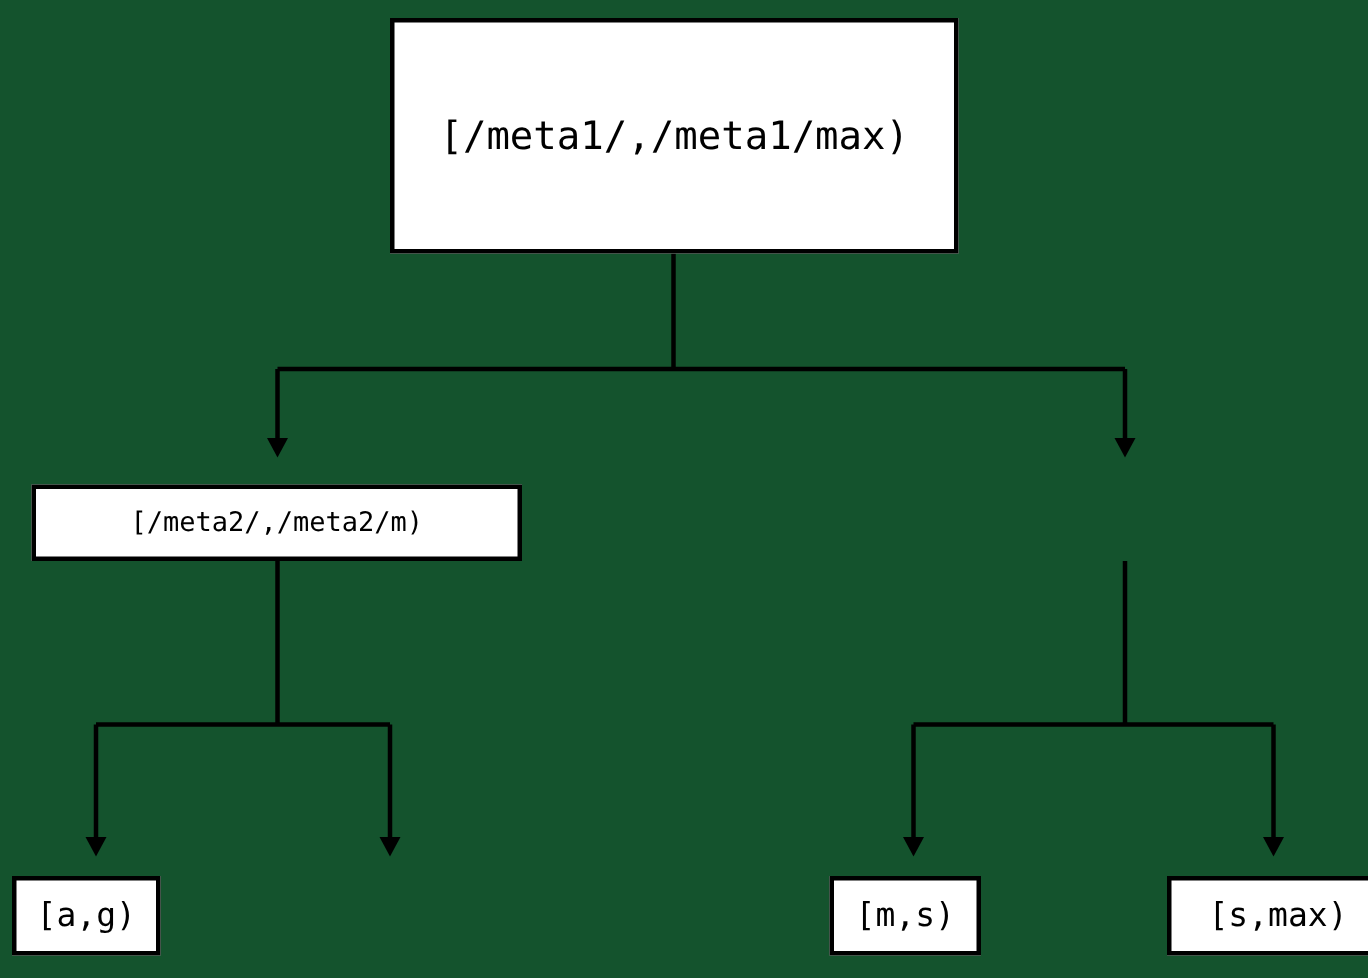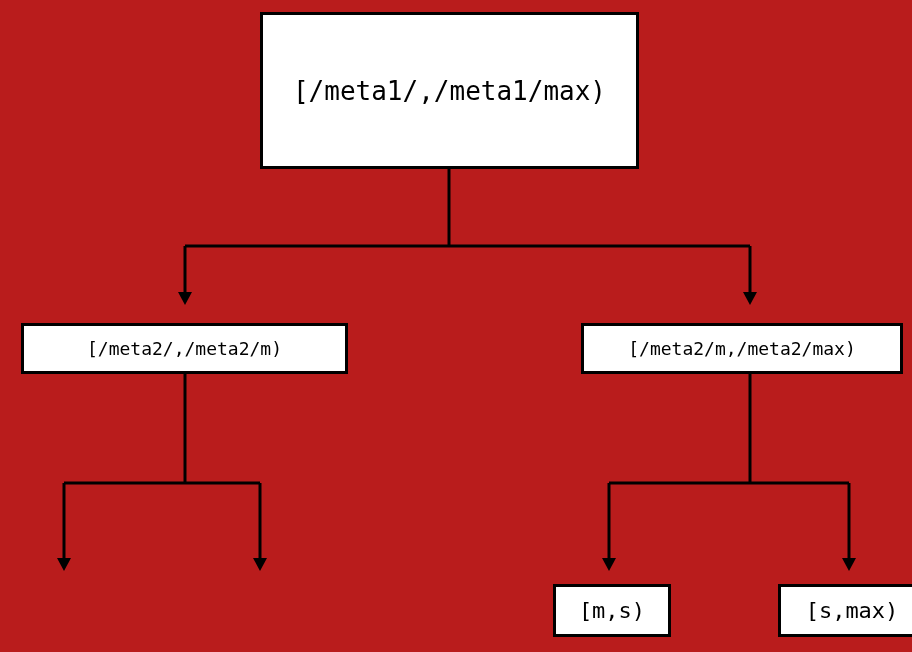--- a/index.html
+++ b/index.html
@@ -5,21 +5,21 @@
 <style>
   html, body {
     margin: 0;
     padding: 0;
     background: #ffffff;
   }
   #diagram-canvas {
     position: relative;
     width: 912px;
     height: 652px;
-    background: #b91c1c;
+    background: #14532d;
     font-family: "DejaVu Sans Mono", "Liberation Mono", monospace;
     overflow: hidden;
   }
   .tree-svg {
     position: absolute;
     left: 0;
     top: 0;
     width: 912px;
     height: 652px;
   }
@@ -63,21 +63,21 @@
   .node-mid-left .node-label,
   .node-mid-right .node-label { font-size: 18px; }
   
   .node-leaf {
     top: 584px;
     height: 53px;
   }
   .node-leaf .node-label { font-size: 22px; }
   .node-leaf-0 { left: 8px;   width: 99px; }
   .node-leaf-1 { left: 203px; width: 99px; }
-  .node-leaf-2 { left: 553px; width: 118px; }
+  .node-leaf-2 { left: 553px; width: 101px; }
   .node-leaf-3 { left: 778px; width: 148px; text-align: right; }
 </style>
 </head>
 <body>
 
 <div id="diagram-canvas">
 
   <svg class="tree-svg" viewBox="0 0 912 652" xmlns="http://www.w3.org/2000/svg">
     <defs>
       <marker id="arrow-down" markerWidth="14" markerHeight="13" refX="7" refY="13" orient="auto-start-reverse" markerUnits="userSpaceOnUse">
@@ -141,24 +141,24 @@
   </svg>
 
   <div class="node-box node-root">
     <span class="node-label">[/meta1/,/meta1/max)</span>
   </div>
 
   <div class="node-box node-mid-left">
     <span class="node-label">[/meta2/,/meta2/m)</span>
   </div>
 
-  <div class="node-box node-mid-right">
-    <span class="node-label">[/meta2/m,/meta2/max)</span>
+
+  <div class="node-box node-leaf node-leaf-0">
+    <span class="node-label">[a,g)</span>
   </div>
-
 
 
   <div class="node-box node-leaf node-leaf-2">
     <span class="node-label">[m,s)</span>
   </div>
 
   <div class="node-box node-leaf node-leaf-3">
     <span class="node-label">[s,max)</span>
   </div>
 

